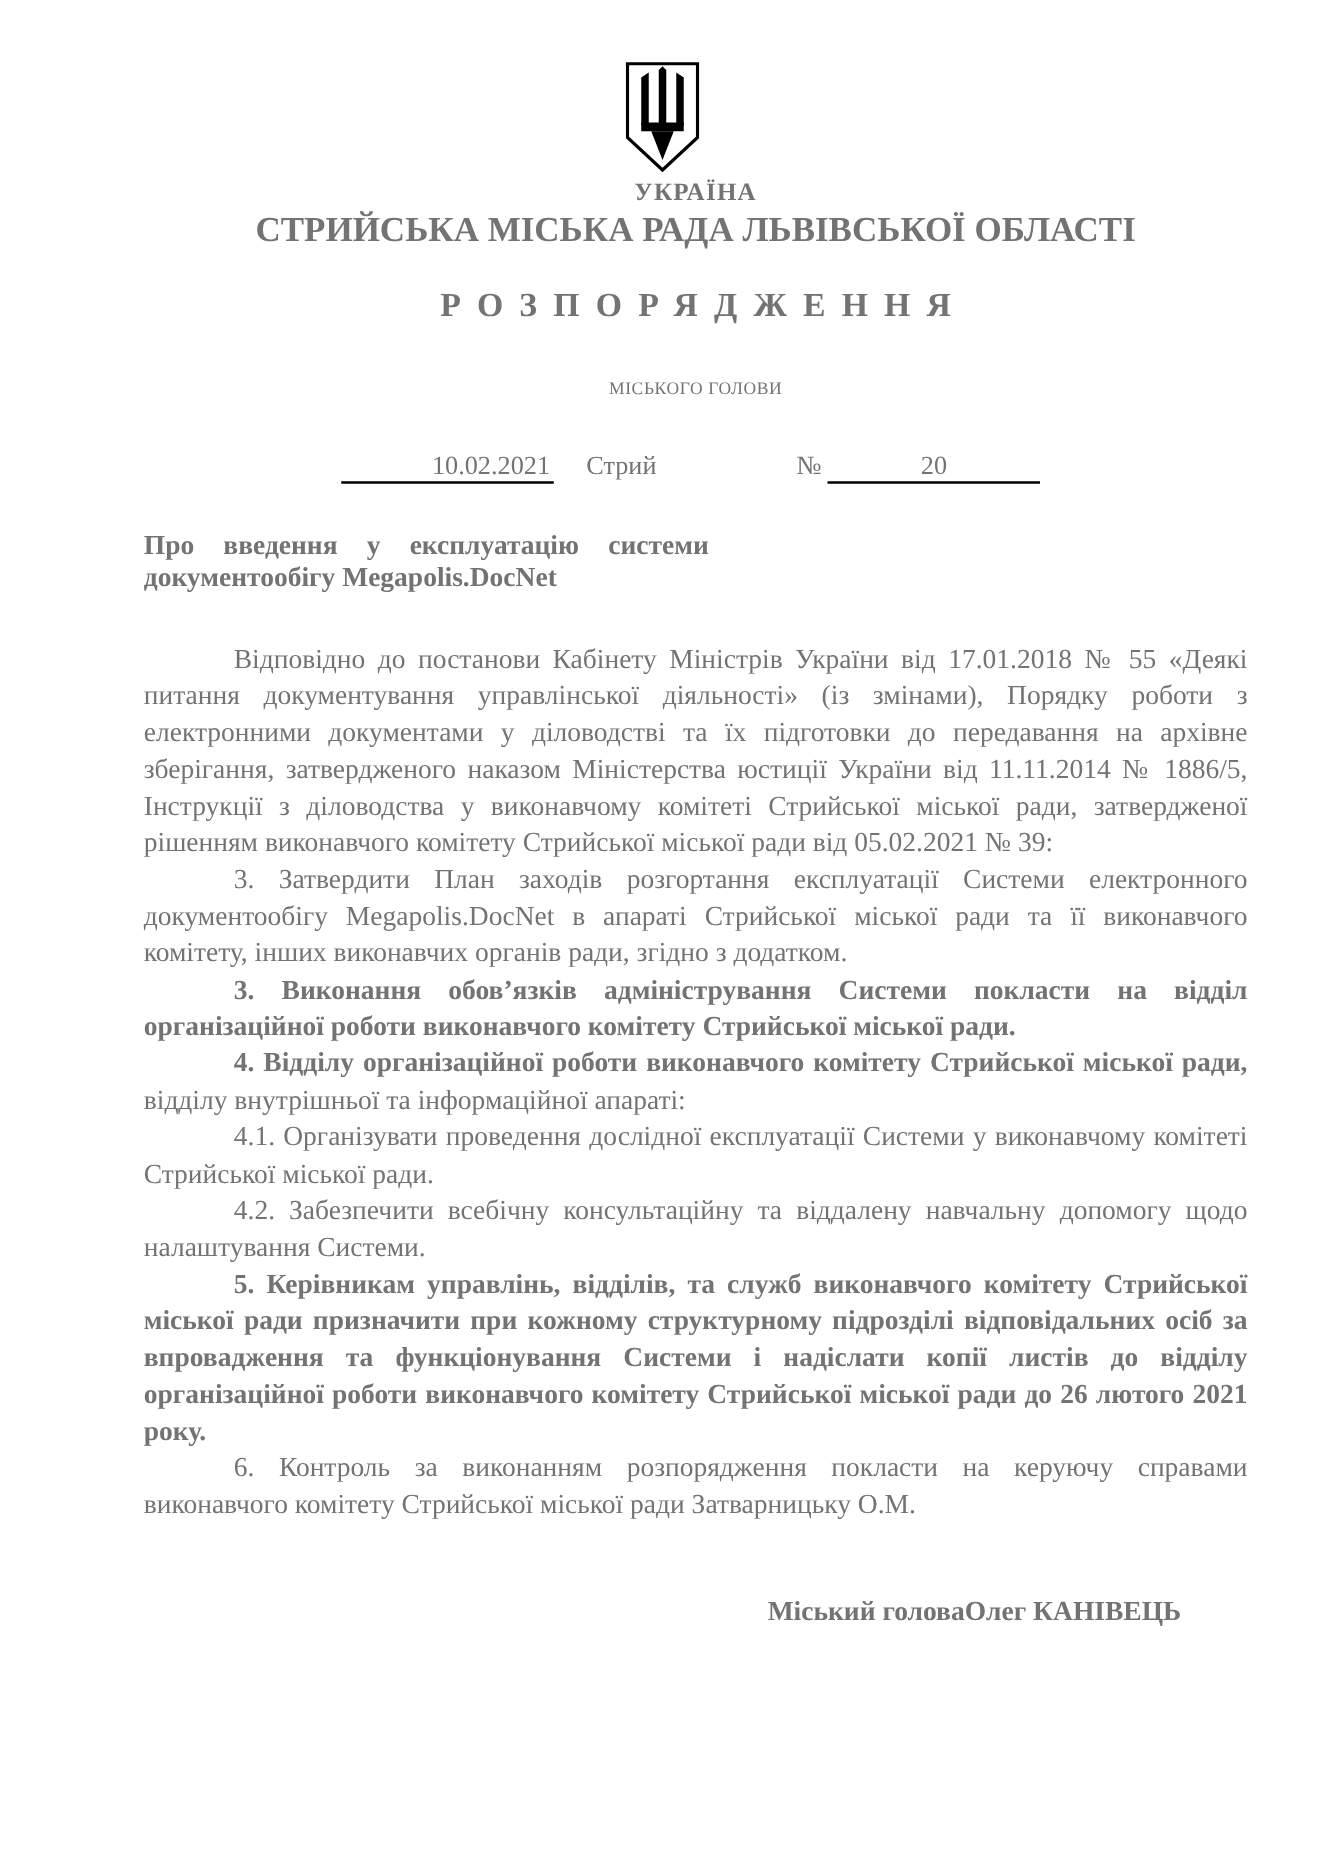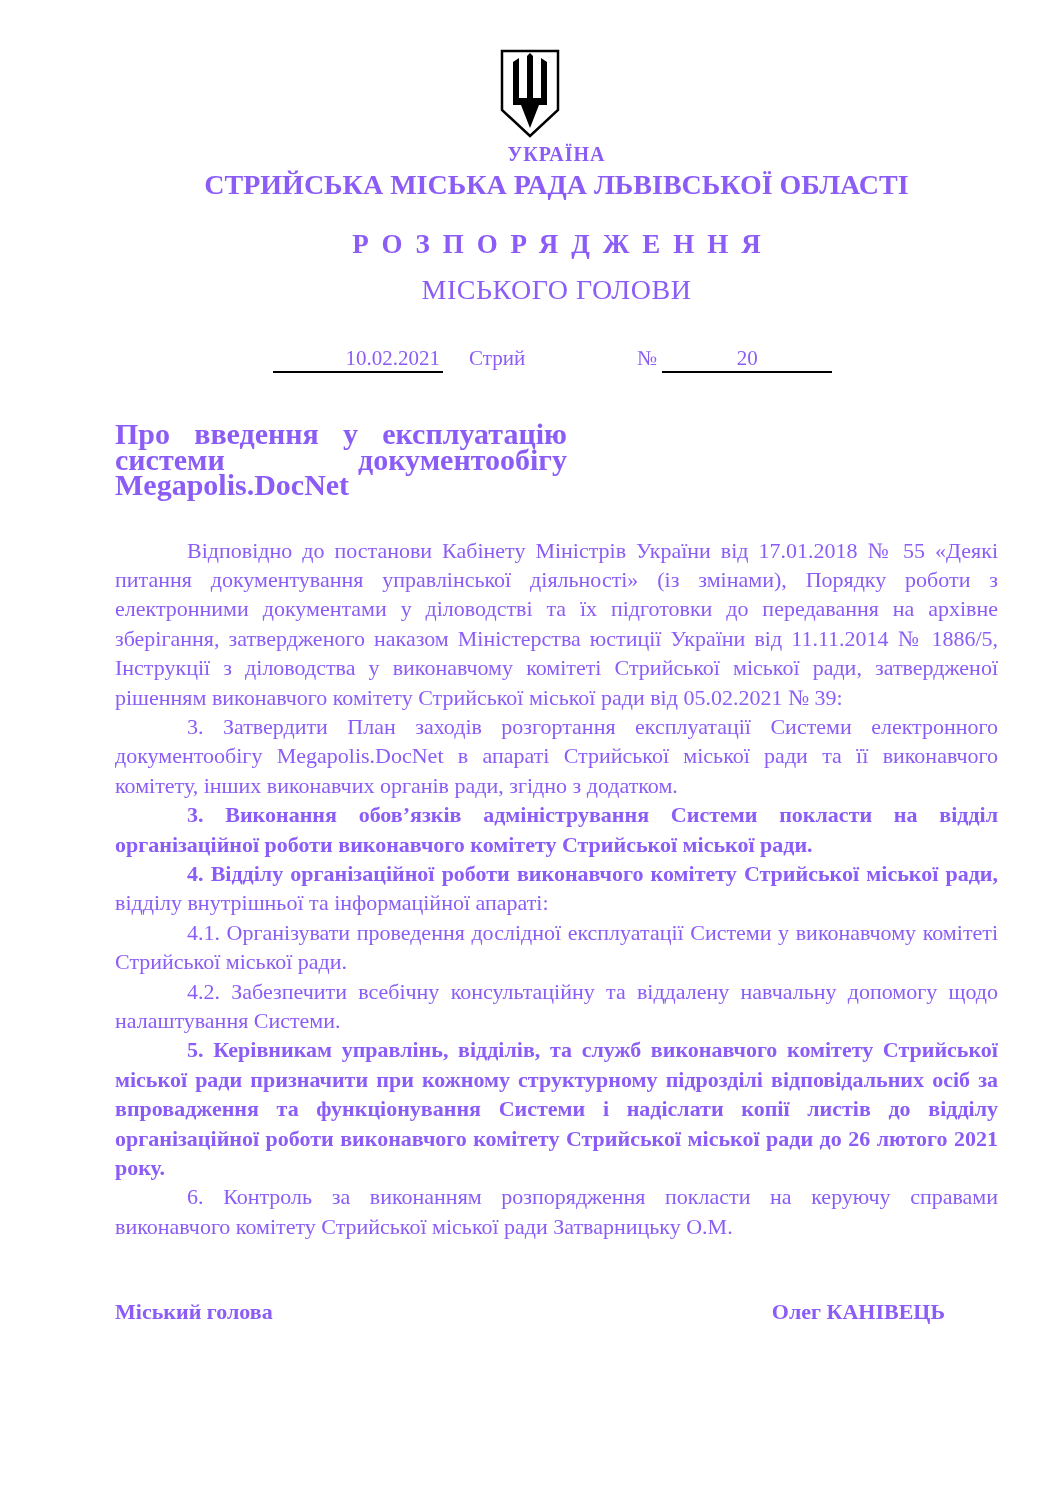--- a/index.html
+++ b/index.html
@@ -3,21 +3,21 @@
 <meta charset="utf-8">
 <style>
   * { margin: 0; padding: 0; box-sizing: border-box; }
   html, body { background: #e8e8e8; }
   body { width: 1058px; }
   .page {
     position: relative;
     width: 1058px;
     height: 1497px;
     background: #ffffff;
-    color: #8b5cf6;
+    color: #737373;
     font-family: "Liberation Serif", "DejaVu Serif", serif;
     padding: 48px 60px 16px 115px;
     overflow: hidden;
   }
   
   .coat {
     width: 62px;
     margin: 0 auto;
     position: relative;
     left: -27px;
@@ -40,22 +40,22 @@
   .doctype {
     text-align: center;
     font-weight: bold;
     font-size: 27px;
     letter-spacing: 0.48em;
     margin-top: 28px;
     text-indent: 0.48em; 
   }
   .subtype {
     text-align: center;
-    font-size: 28px;
-    margin-top: 14px;
+    font-size: 14px;
+    margin-top: 44px;
     letter-spacing: 0.5px;
   }
   
   .date-row {
     margin-top: 40px;
     font-size: 21px;
     white-space: nowrap;
   }
   .u-cell {
     display: inline-block;
@@ -70,42 +70,42 @@
   }
   .place-cell { margin-left: 26px; }
   .num-label  { margin-left: 112px; }
   .num-cell {
     width: 170px;
     margin-left: 5px;
     text-align: center;
   }
   
   .subject {
-    margin-top: 48px;
+    margin-top: 36px;
     width: 452px;
     font-weight: bold;
-    font-size: 30px;
+    font-size: 22px;
     line-height: 25.5px;
     text-align: justify;
   }
   
   .body-block { margin-top: 38px; }
   .para {
     font-size: 22px;
     line-height: 29.4px;
     text-align: justify;
     text-indent: 72px;
     hyphens: none;
   }
   .bold { font-weight: bold; }
   
   .sig-row {
     margin-top: 58px;
     display: flex;
-    justify-content: space-between;
+    justify-content: flex-end;
     font-weight: bold;
     font-size: 22px;
   }
   .sig-name { margin-right: 53px; }
 </style>
 </head>
 <body>
 
 <div class="page">
 

